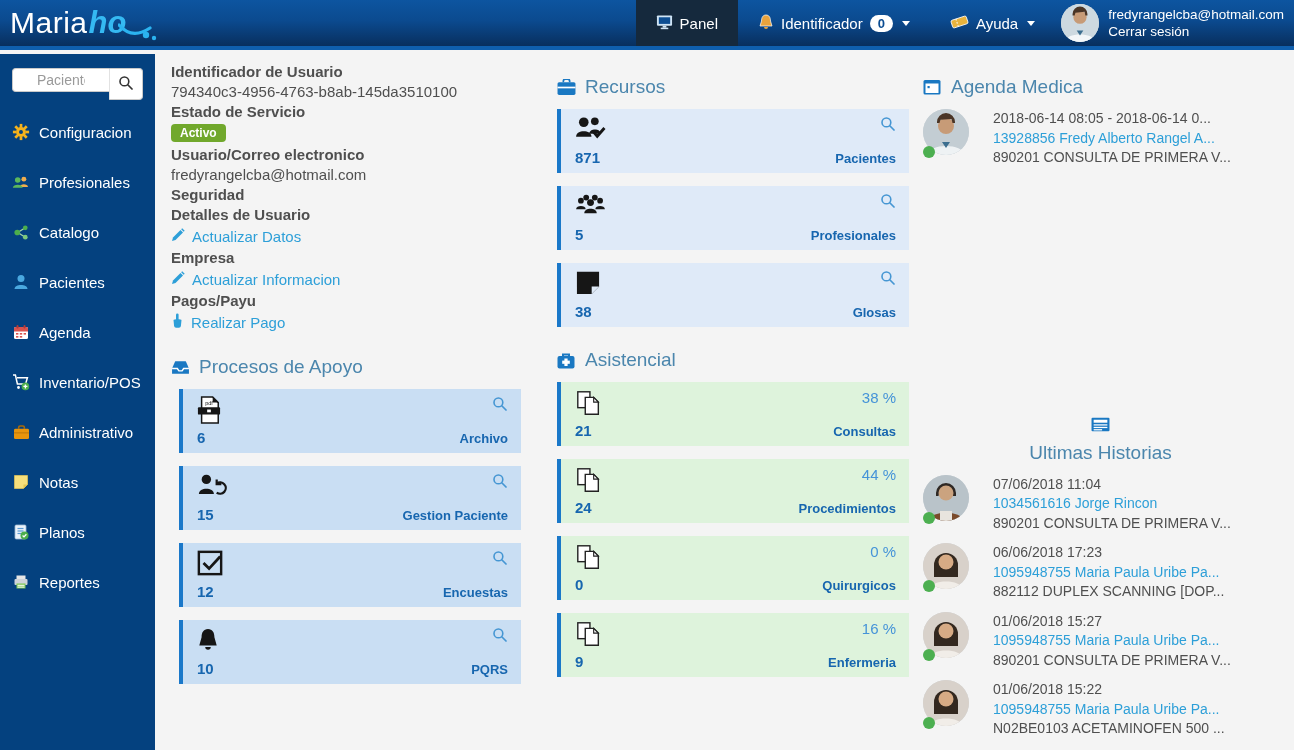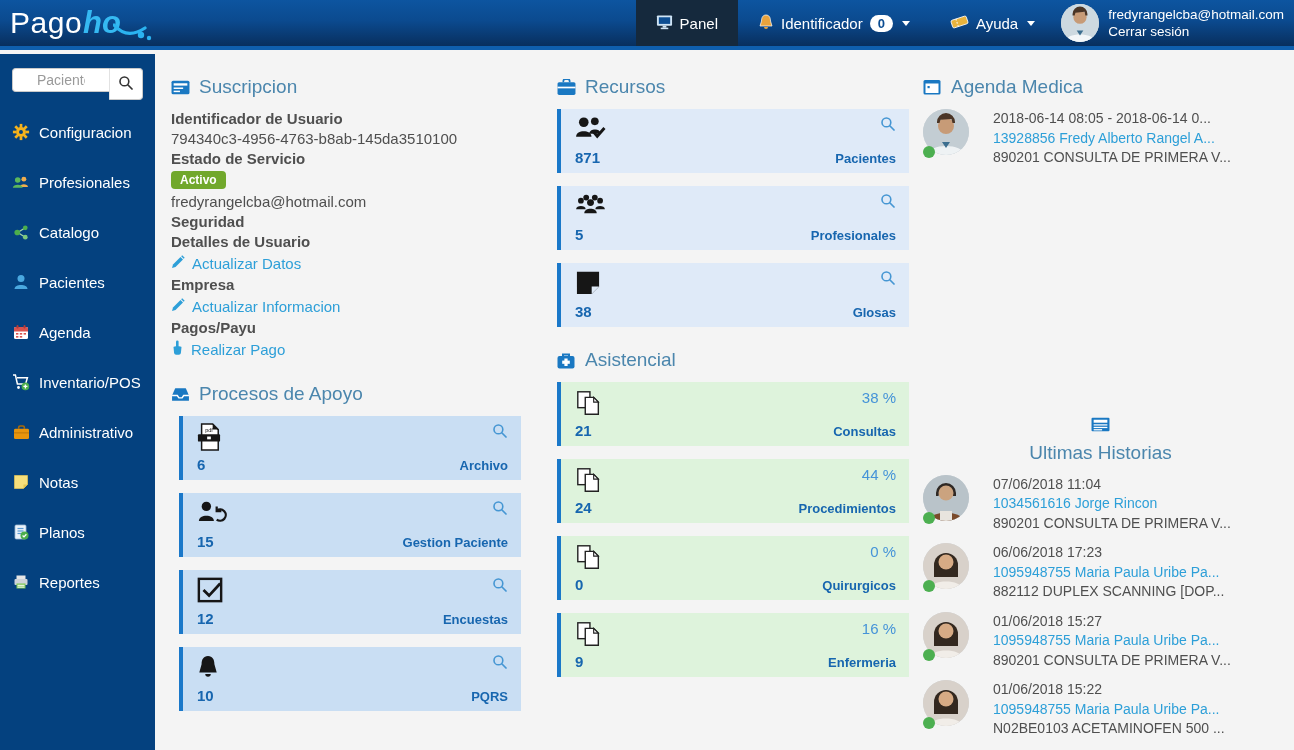--- a/index.html
+++ b/index.html
@@ -81,21 +81,21 @@
   .entry-avatar .photo { width:46px; height:46px; border-radius:50%; overflow:hidden; background:#cfd6db; }
   .status-dot { position:absolute; left:0px; bottom:-3px; width:12px; height:12px; border-radius:50%; background:#4caf50; }
   .entry-lines { font-size:14px; line-height:19.5px; color:#4f4f4f; white-space:nowrap; }
   .entry-link { color:#2d9fd8; cursor:pointer; }
 </style>
 </head>
 <body>
 
 <header class="topbar">
   <div class="logo">
-    <span class="logo-a">Pago</span>
+    <span class="logo-a">Maria</span>
       <span class="logo-b">ho</span>
     <svg class="logo-swoosh" width="42" height="20" viewBox="0 0 42 20">
         <path d="M1 4 q13 15 31 3" stroke="#2bb3f0" stroke-width="3.2" fill="none" stroke-linecap="round"></path>
         <circle cx="28" cy="14" r="3.2" fill="#2bb3f0"></circle>
         <circle cx="36" cy="17" r="2.2" fill="#2bb3f0"></circle>
       </svg>
   </div>
   <nav class="topnav">
     <div class="nav-item active">
       <span><svg width="17" height="16" viewBox="0 0 18 16">
@@ -280,36 +280,26 @@
           </svg>
         </span>
       <span>Reportes</span>
     </div>
   </nav>
 </aside>
 
 <main class="main">
 
   <section>
-    <div class="sec-title">
-      <span class="si">
-          <svg width="19" height="15" viewBox="0 0 18 14">
-            <rect x="0.5" y="0.5" width="17" height="13" rx="1.5" fill="#1a78c2"></rect>
-            <rect x="2.5" y="3" width="13" height="2.2" fill="#fff"></rect>
-            <rect x="2.5" y="7" width="9" height="1.4" fill="#fff"></rect>
-            <rect x="2.5" y="10" width="6" height="1.4" fill="#fff"></rect>
-          </svg>
-        </span>
-      <span>Suscripcion</span>
-    </div>
     <div>
       <div class="f-label">Identificador de Usuario</div>
       <div class="f-value">794340c3-4956-4763-b8ab-145da3510100</div>
       <div class="f-label">Estado de Servicio</div>
       <div><span class="badge-green">Activo</span></div>
+      <div class="f-label">Usuario/Correo electronico</div>
       <div class="f-value">fredyrangelcba@hotmail.com</div>
       <div class="f-label">Seguridad</div>
       <div class="f-label">Detalles de Usuario</div>
       <div class="link-row">
         <span><svg width="14" height="14" viewBox="0 0 14 14">
               <path d="M1 13l1-3.5L9.5 2 12 4.5 4.5 12z" fill="#2d9fd8"></path>
               <path d="M10.2 1.3l1-1 2.5 2.5-1 1z" fill="#2d9fd8"></path>
             </svg></span>
         <span>Actualizar Datos</span>
       </div>

